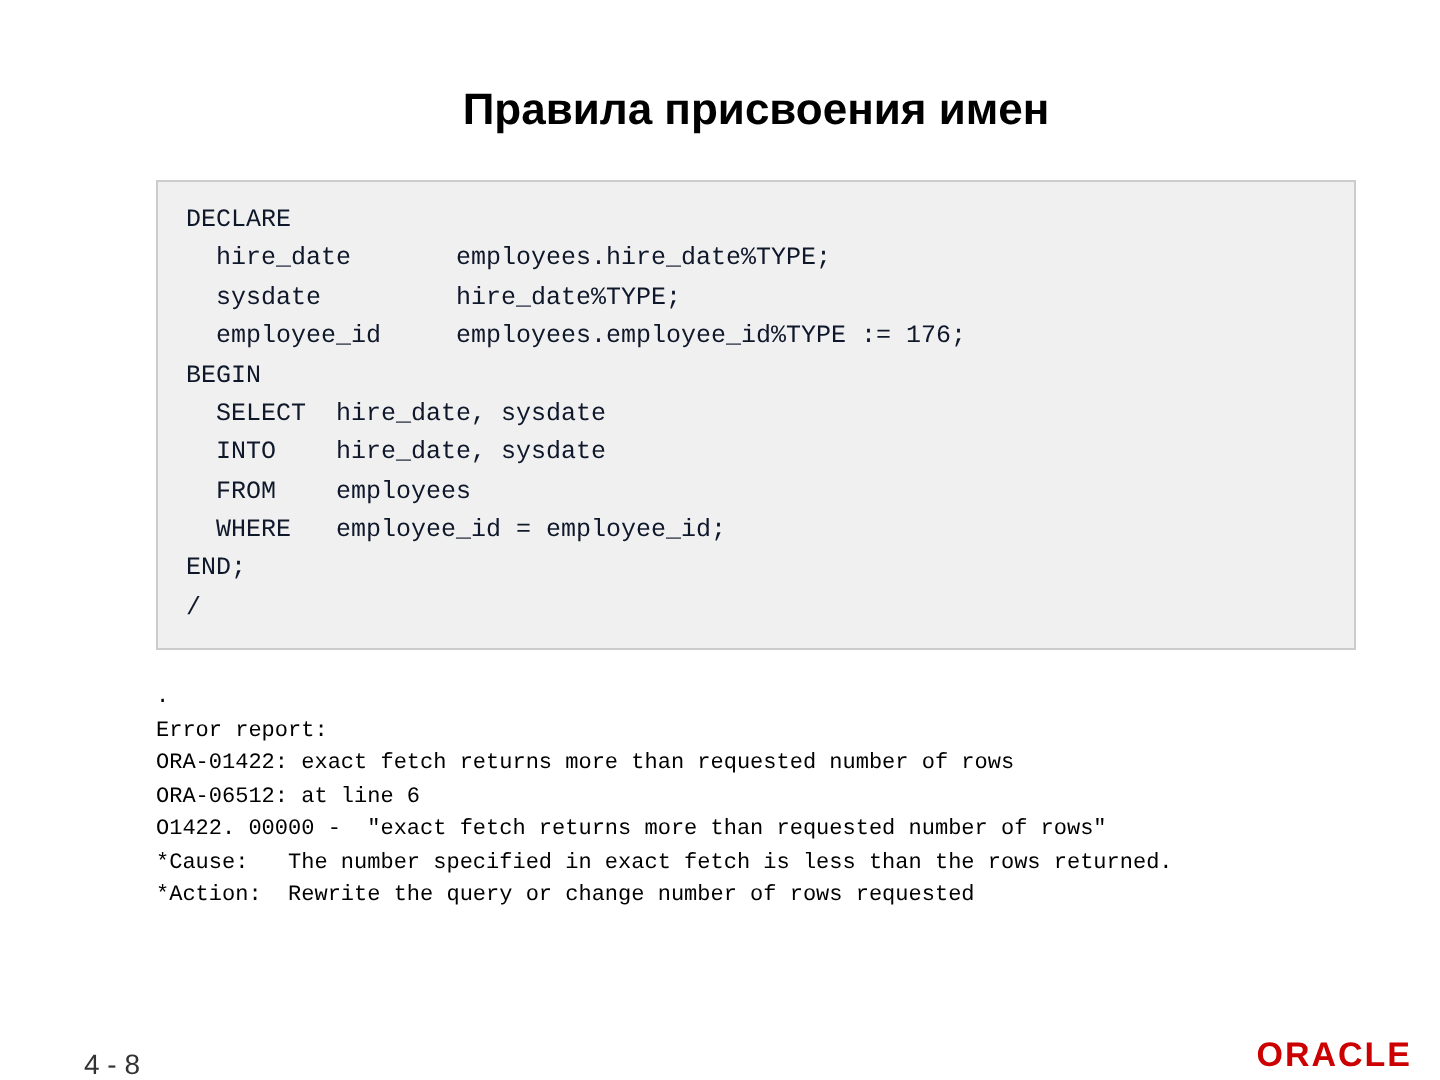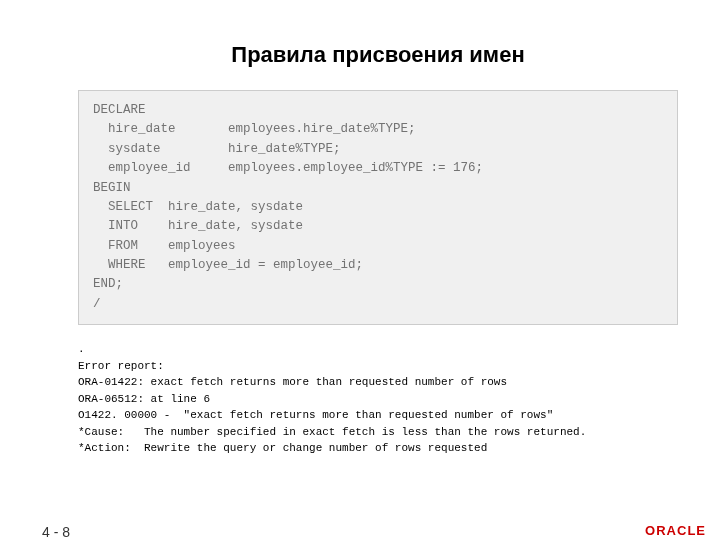--- a/index.html
+++ b/index.html
@@ -32,21 +32,21 @@
     }
 
     .code-box {
       margin: 4px 60px 10px 60px;
       background: #f0f0f0;
       border: 1px solid #cccccc;
       padding: 10px 14px;
       font-family: 'Courier New', Courier, monospace;
       font-size: 12.5px;
       line-height: 1.55;
-      color: #737373;
+      color: #0f172a;
       white-space: pre;
     }
 
     .error-text {
       margin: 6px 60px 4px 60px;
       font-family: 'Courier New', Courier, monospace;
       font-size: 11px;
       line-height: 1.5;
       color: #000000;
       white-space: pre-wrap;
@@ -64,21 +64,21 @@
     .oracle-logo {
       position: absolute;
       bottom: 8px;
       right: 20px;
       display: flex;
       align-items: center;
       gap: 0px;
     }
 
     .oracle-text {
-      font-size: 13px;
+      font-size: 17px;
       font-weight: bold;
       color: #cc0000;
       font-family: Arial, sans-serif;
       letter-spacing: 1px;
     }
   </style>
 </head>
 <body>
 
 <div class="slide-container">

